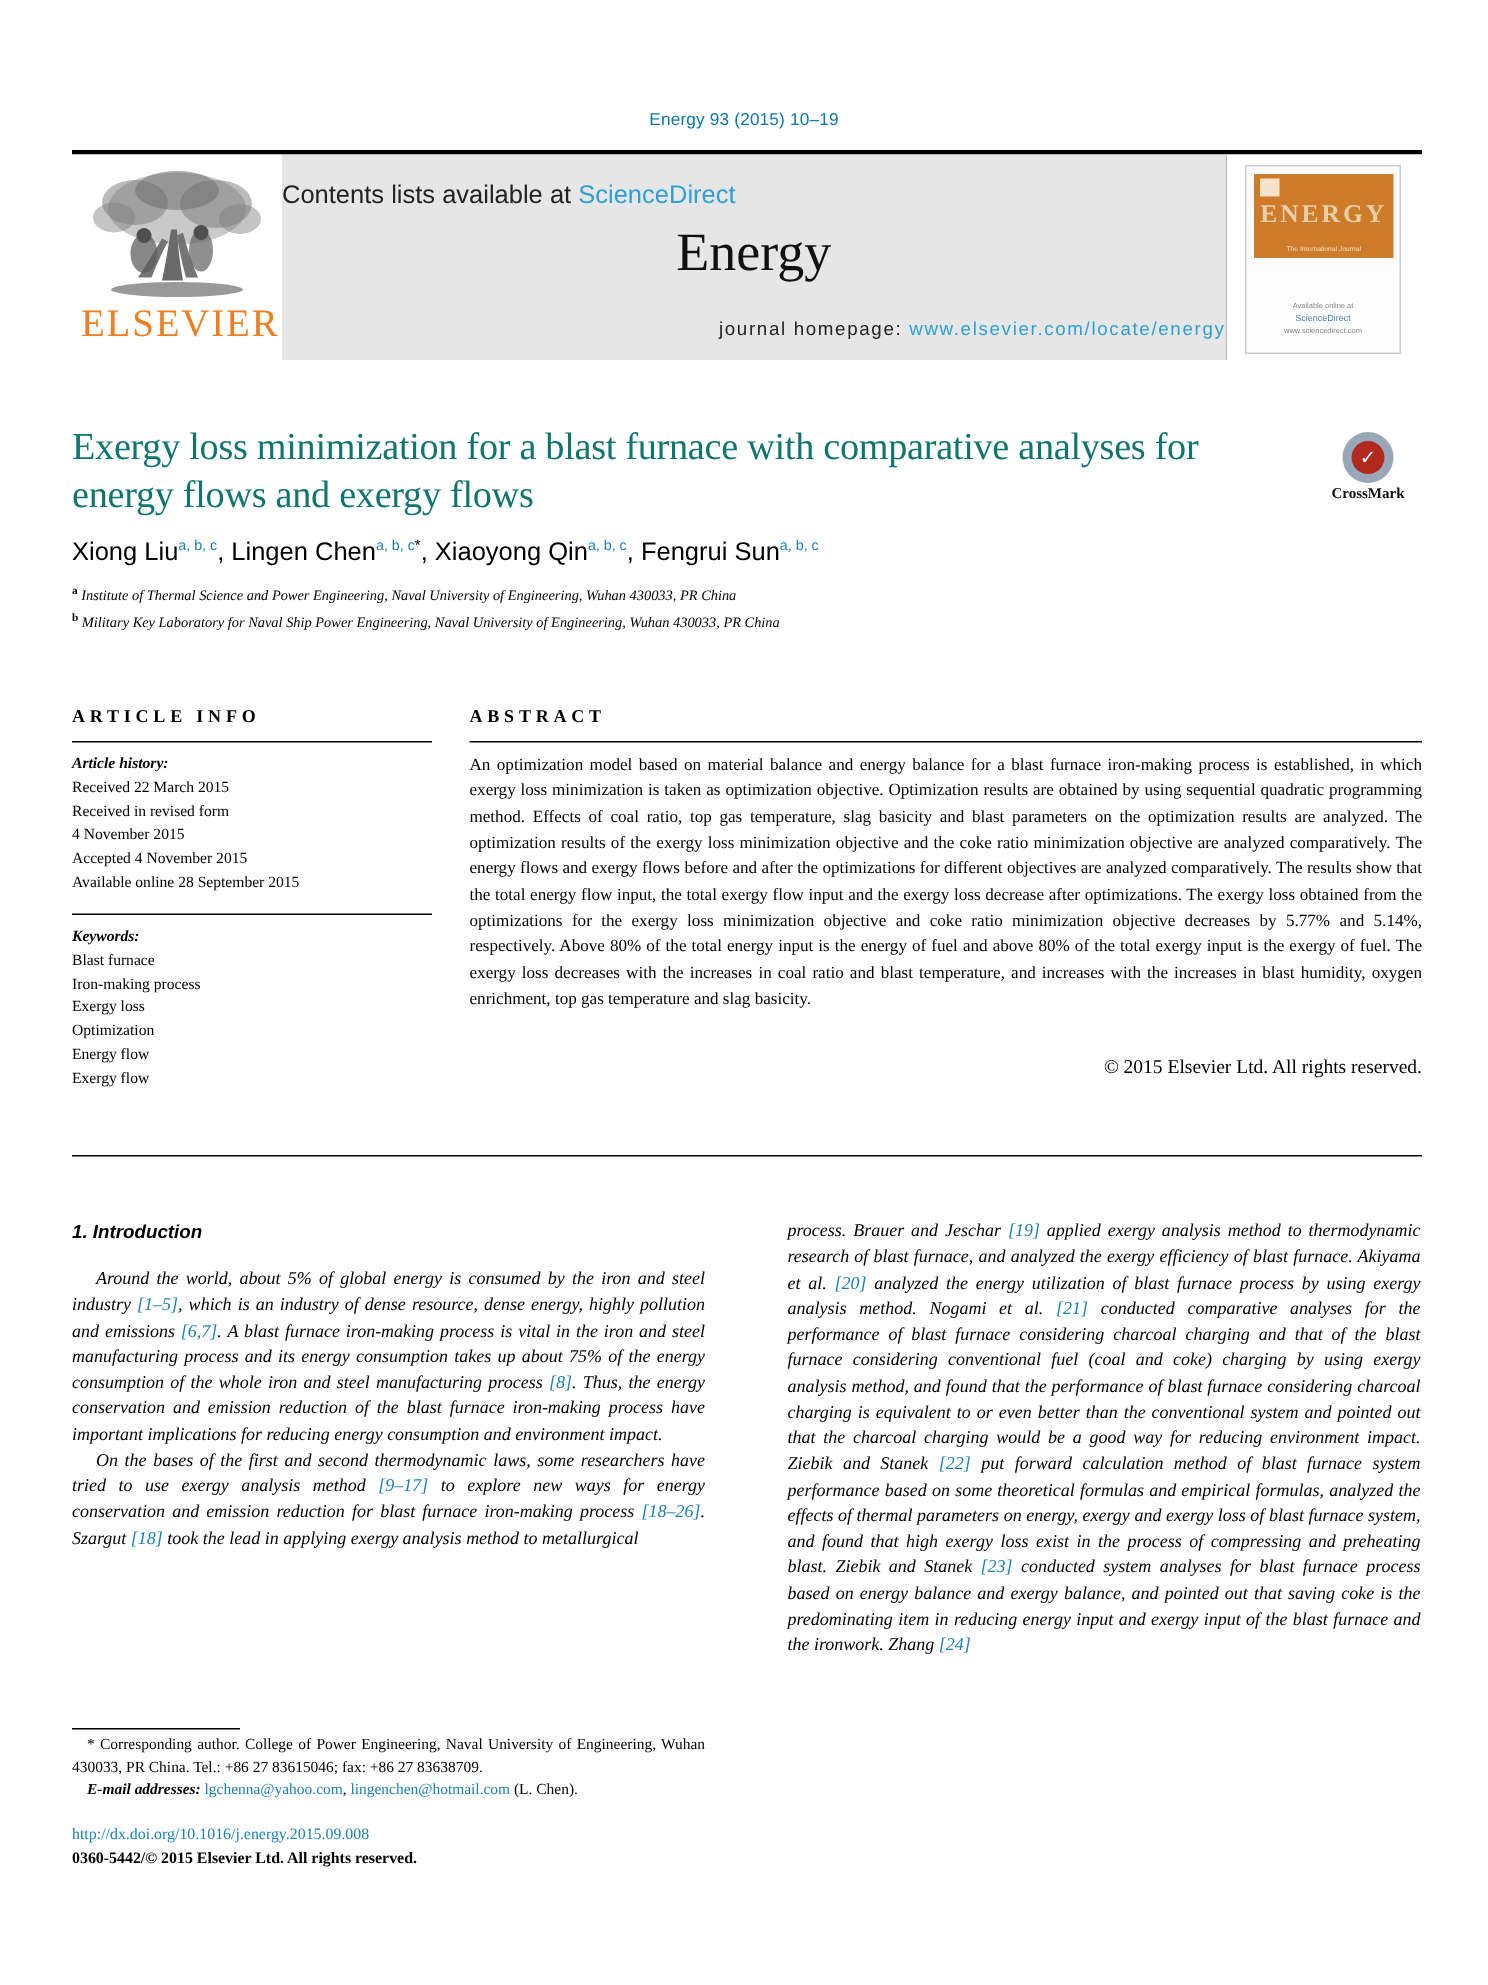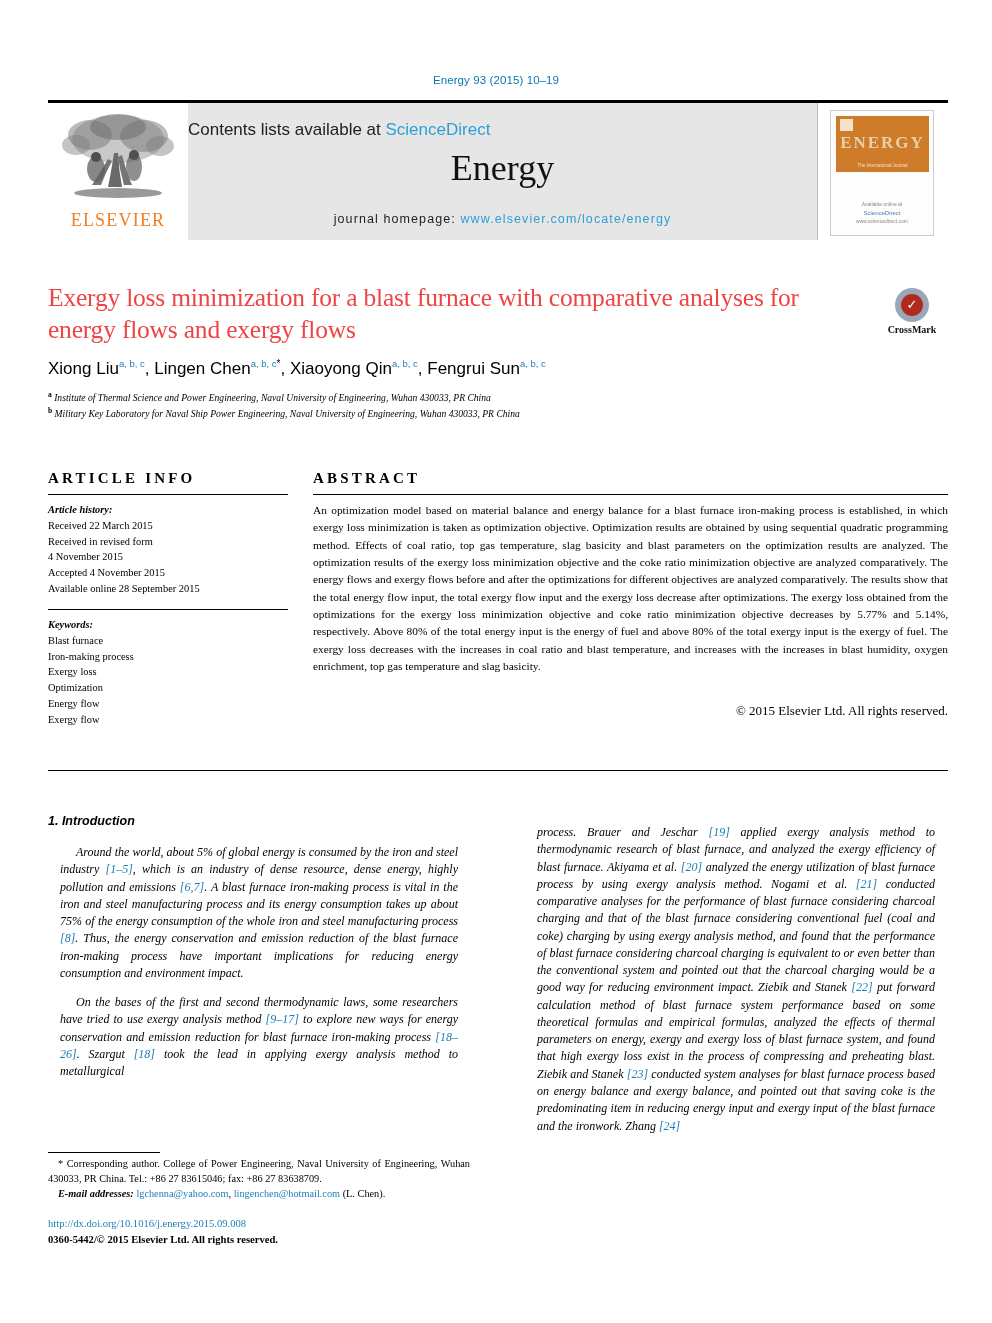--- a/index.html
+++ b/index.html
@@ -62,21 +62,21 @@
     width: 122px;
     height: 96px;
   }
   .elsevier-word {
     position: absolute;
     left: 6px;
     bottom: 9px;
     width: 128px;
     text-align: center;
     font-family: "Liberation Serif", serif;
-    font-size: 18px;
+    font-size: 26px;
     letter-spacing: 1.2px;
     color: #f07d20;
   }
   .masthead-center {
     flex: 1 1 auto;
     background: #e6e6e6;
     position: relative;
   }
   .contents-line {
     position: absolute;
@@ -99,21 +99,21 @@
     text-align: center;
     font-family: "Liberation Serif", serif;
     font-size: 36px;
     color: #111;
   }
   .homepage-line {
     position: absolute;
     bottom: 14px;
     left: 0;
     width: 100%;
-    text-align: center;
+    text-align: right;
     font-family: "Liberation Sans", sans-serif;
     font-size: 12.5px;
     letter-spacing: 1.1px;
     color: #222;
   }
   .homepage-line .url {
     color: #2e9fd4;
   }
   .masthead-cover {
     width: 130px;
@@ -187,21 +187,21 @@
   .title-block {
     position: absolute;
     left: 48px;
     top: 282px;
     width: 800px;
   }
   .paper-title {
     font-family: "Liberation Serif", serif;
     font-size: 25.5px;
     line-height: 1.26;
-    color: #ef4444;
+    color: #0f766e;
     margin: 0;
     font-weight: normal;
     letter-spacing: -0.2px;
   }
   .authors {
     margin-top: 12px;
     font-family: Liberation Sans, sans-serif;
     font-size: 17px;
     color: #000;
   }
@@ -278,21 +278,21 @@
   
   .info-headers {
     position: absolute;
     left: 48px;
     top: 470px;
     width: 900px;
     display: flex;
   }
   .sec-head {
     font-family: "Liberation Serif", serif;
-    font-size: 15px;
+    font-size: 12px;
     font-weight: bold;
     letter-spacing: 3.2px;
   }
   .head-left { width: 265px; flex: 0 0 265px; }
 
   .rule-row {
     position: absolute;
     left: 48px;
     top: 494px;
     width: 900px;
@@ -366,21 +366,21 @@
     line-height: 1.44;
     text-align: justify;
   }
   .sec-title {
     font-family: "Liberation Sans", sans-serif;
     font-size: 12.5px;
     font-weight: bold;
     margin: 0 0 14px 0;
   }
   .col p {
-    margin: 12px;
+    margin: 0;
     text-indent: 16px;
   }
   .ref {
     color: #1a7fb5;
   }
 
   
   .footnote {
     position: absolute;
     left: 48px;

